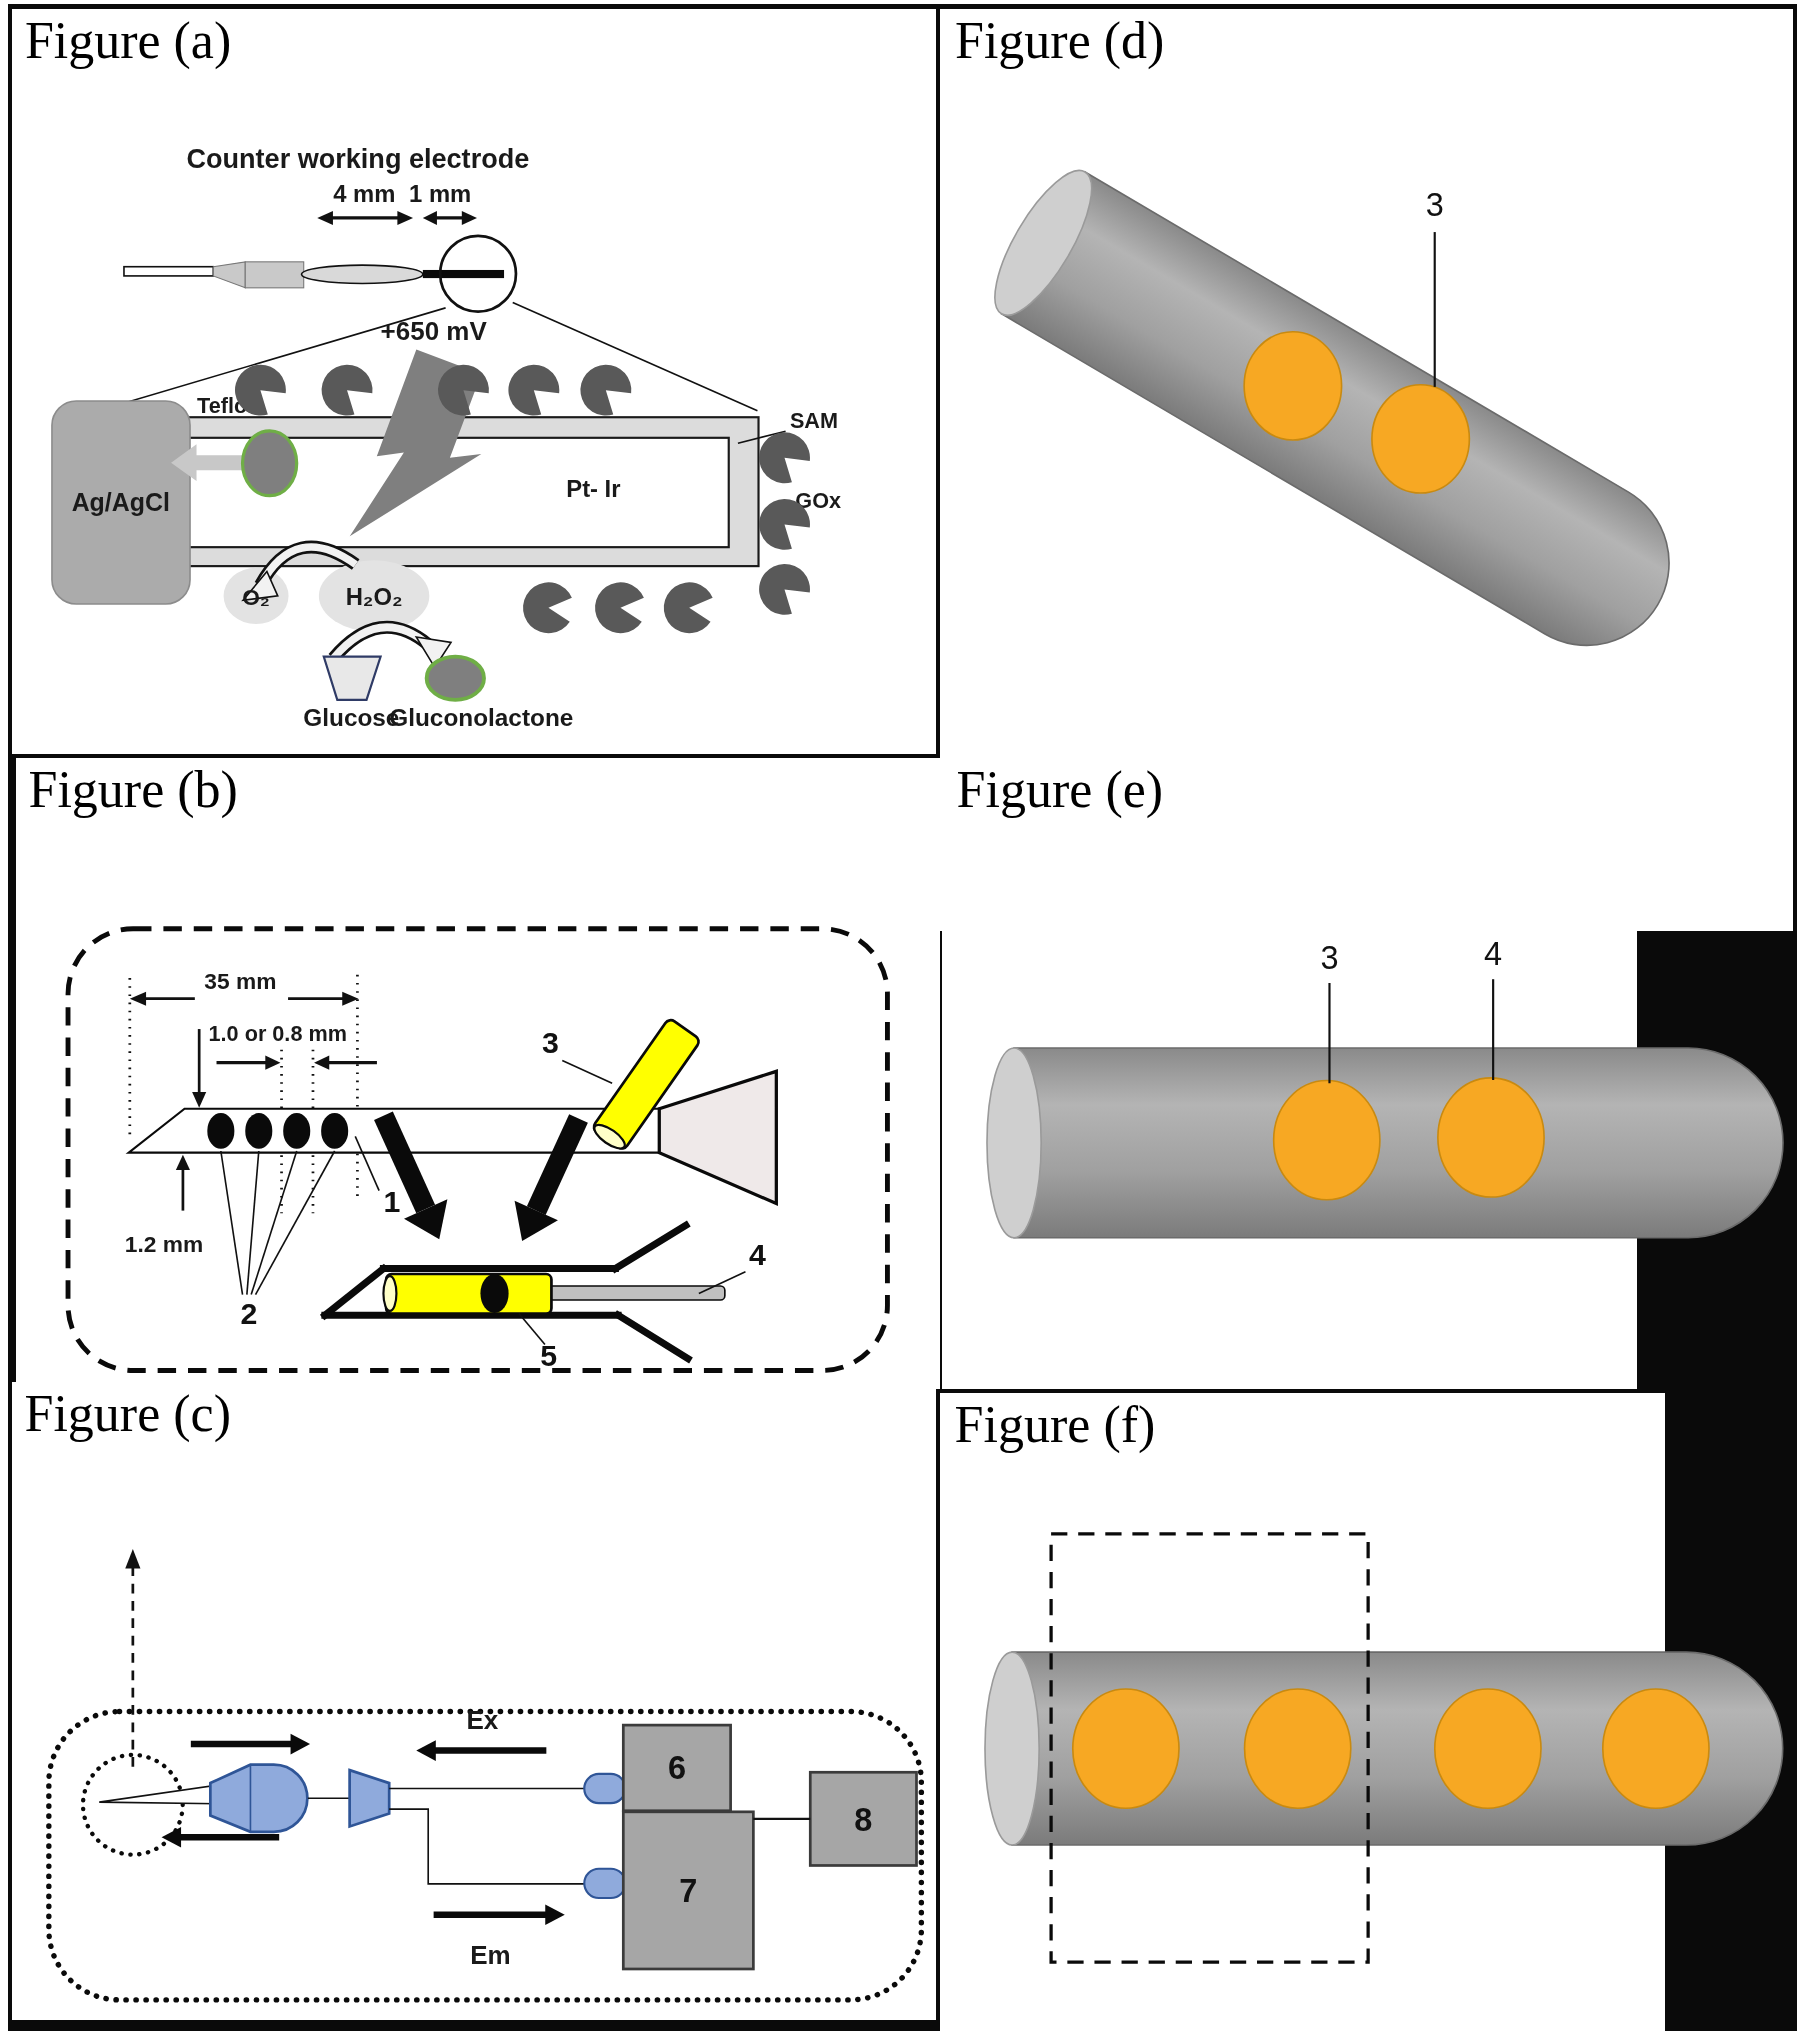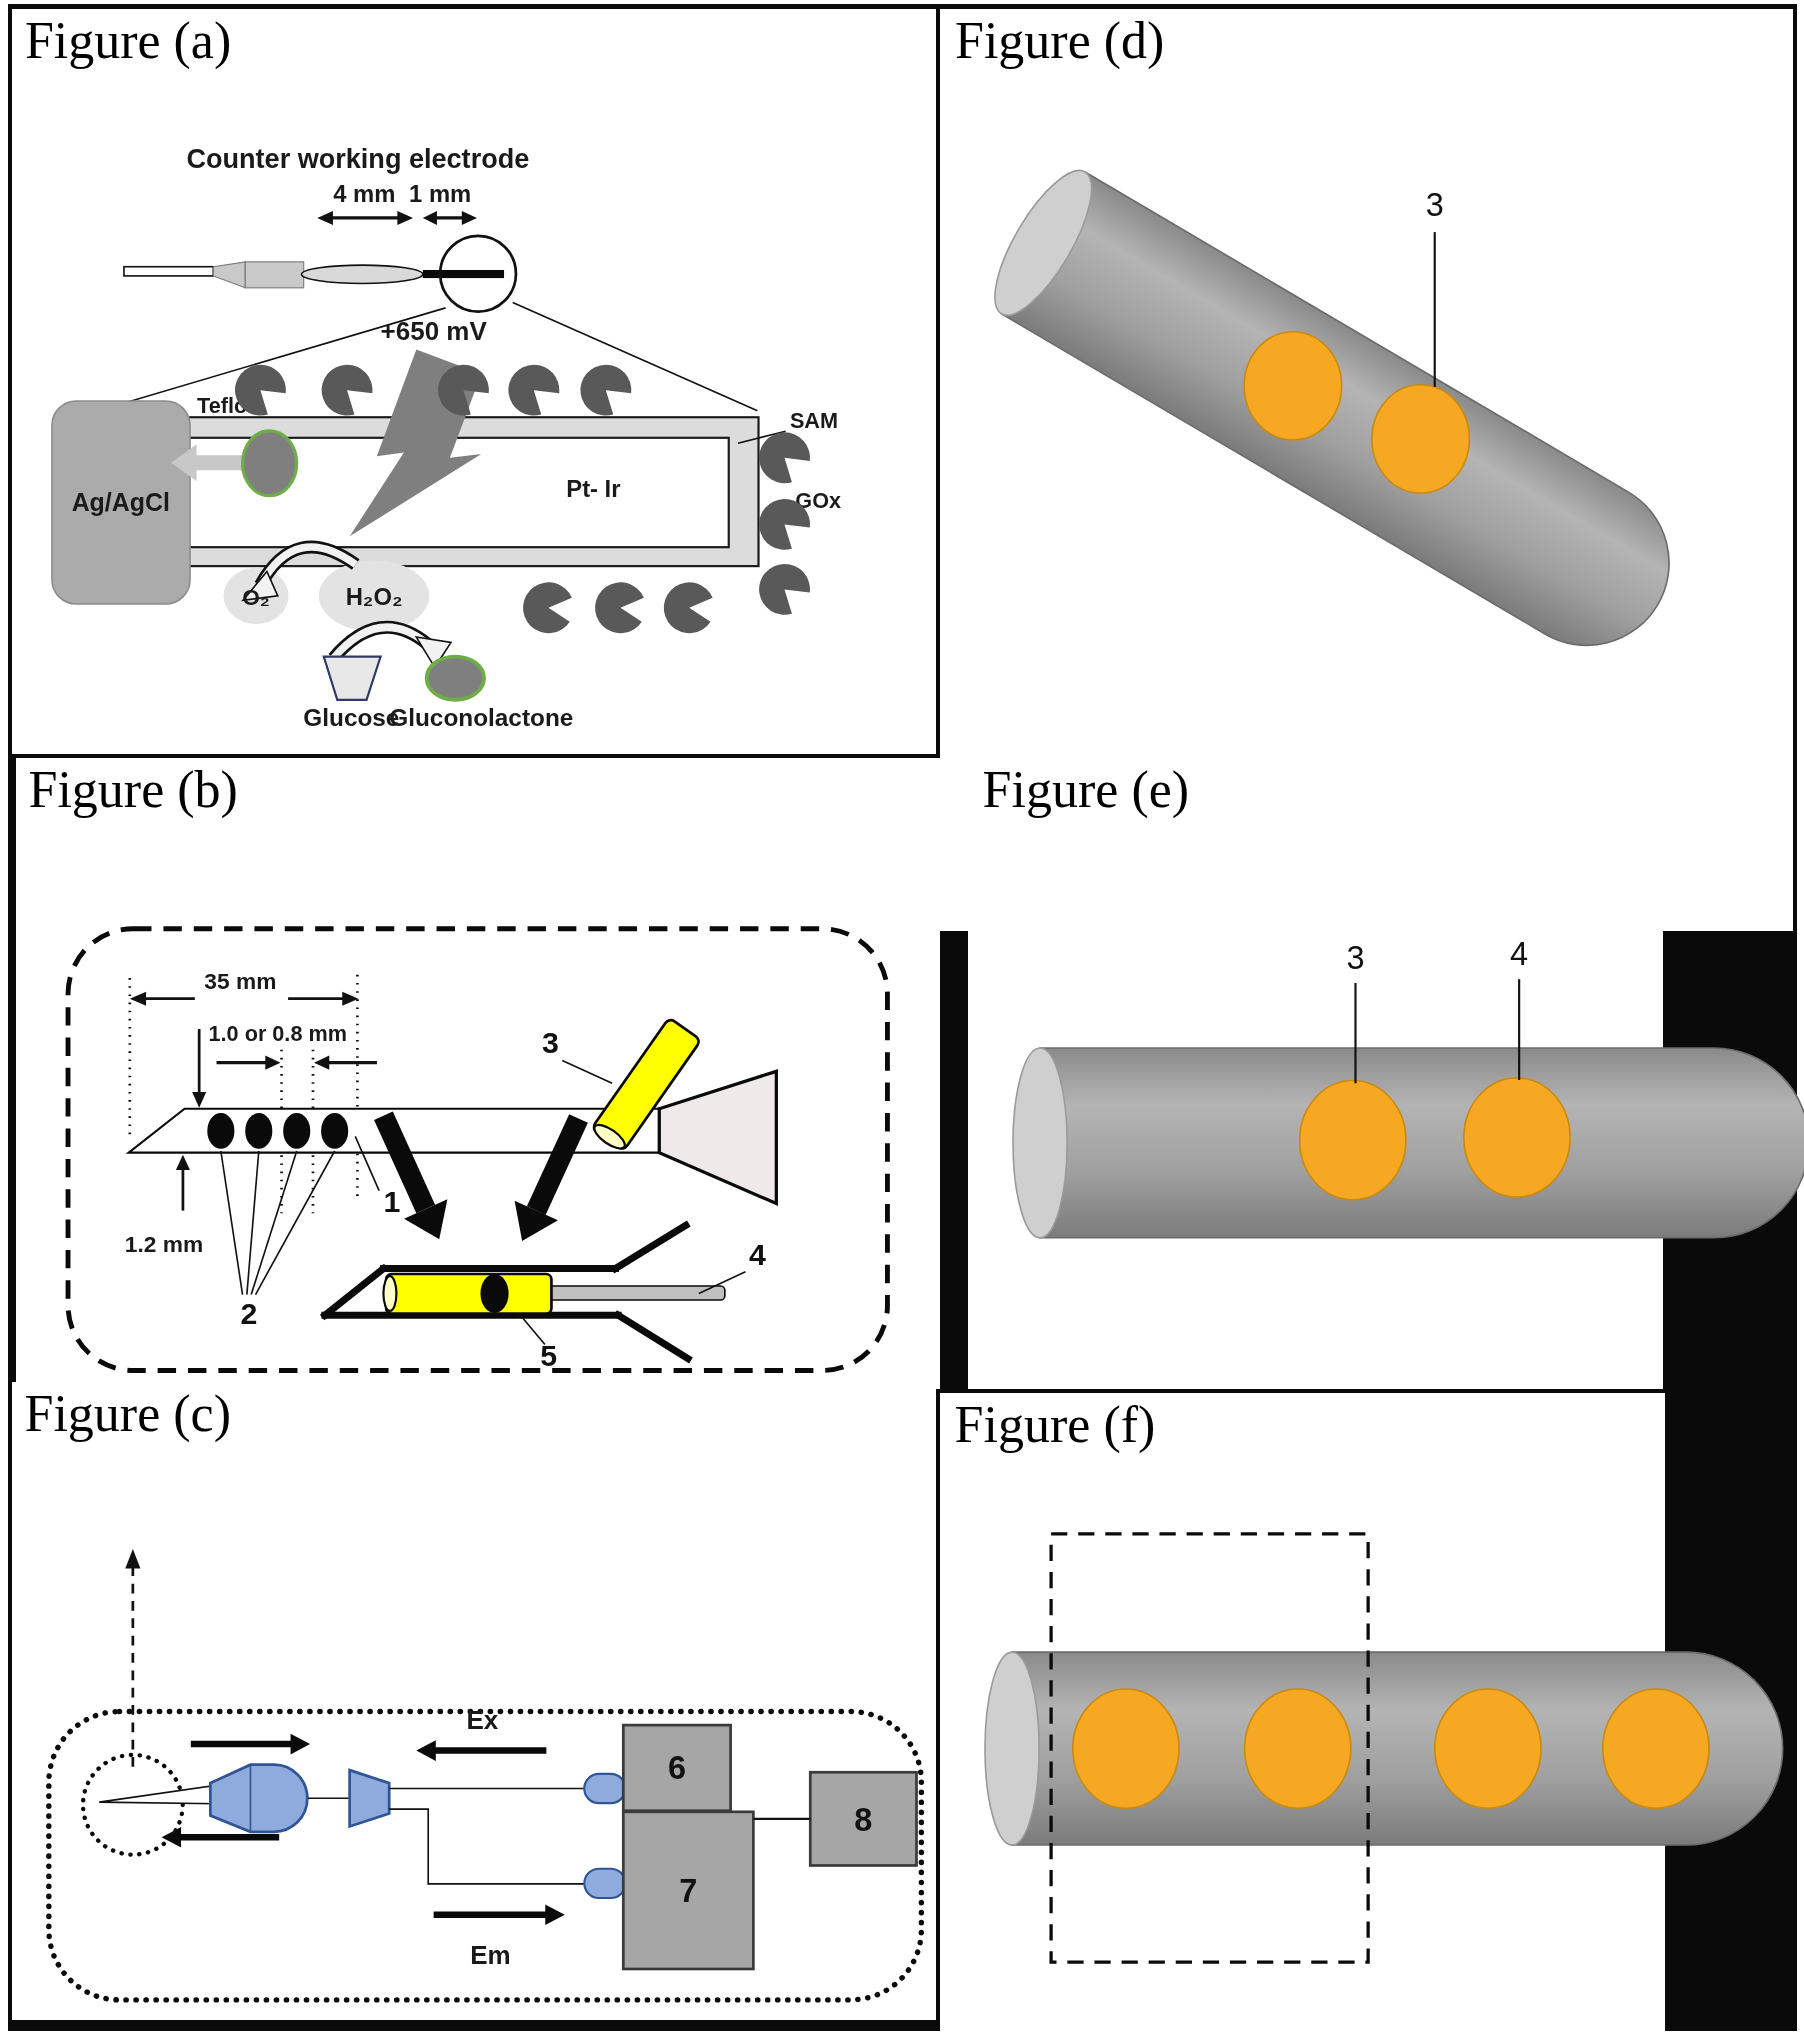--- a/index.html
+++ b/index.html
@@ -209,21 +209,21 @@
     <rect x="705" y="2352" width="305" height="73" rx="10" fill="#FFFF00" stroke="#0a0a0a" stroke-width="5"></rect>
     <ellipse cx="712" cy="2388" rx="12" ry="32" fill="#FFFFC8" stroke="#0a0a0a" stroke-width="4"></ellipse>
     <ellipse cx="905" cy="2388" rx="26" ry="36" fill="#0a0a0a"></ellipse>
     <text class="num" x="1390" y="2335" font-size="56" text-anchor="middle">4</text>
     <line x1="1368" y1="2348" x2="1282" y2="2388" class="thin"></line>
     <text class="num" x="1005" y="2522" font-size="56" text-anchor="middle">5</text>
     <line x1="950" y1="2425" x2="998" y2="2482" class="thin"></line>
   </svg>
   </div>
 
-  <div class="panel" style="left:960px;top:754px;width:695px;height:631px">
+  <div class="panel" style="left:934px;top:754px;width:695px;height:631px">
   <svg viewBox="1735 1400 1574 1164" width="853" height="631">
     <defs>
       <linearGradient id="gradE" x1="0" y1="1935" x2="0" y2="2285" gradientUnits="userSpaceOnUse">
         <stop offset="0" stop-color="#8a8a8a"></stop>
               <stop offset="0.3" stop-color="#b4b4b4"></stop>
         <stop offset="0.65" stop-color="#a0a0a0"></stop>
               <stop offset="1" stop-color="#7b7b7b"></stop>
       </linearGradient>
     </defs>
     <text class="title" x="1762" y="1490">Figure (e)</text>

